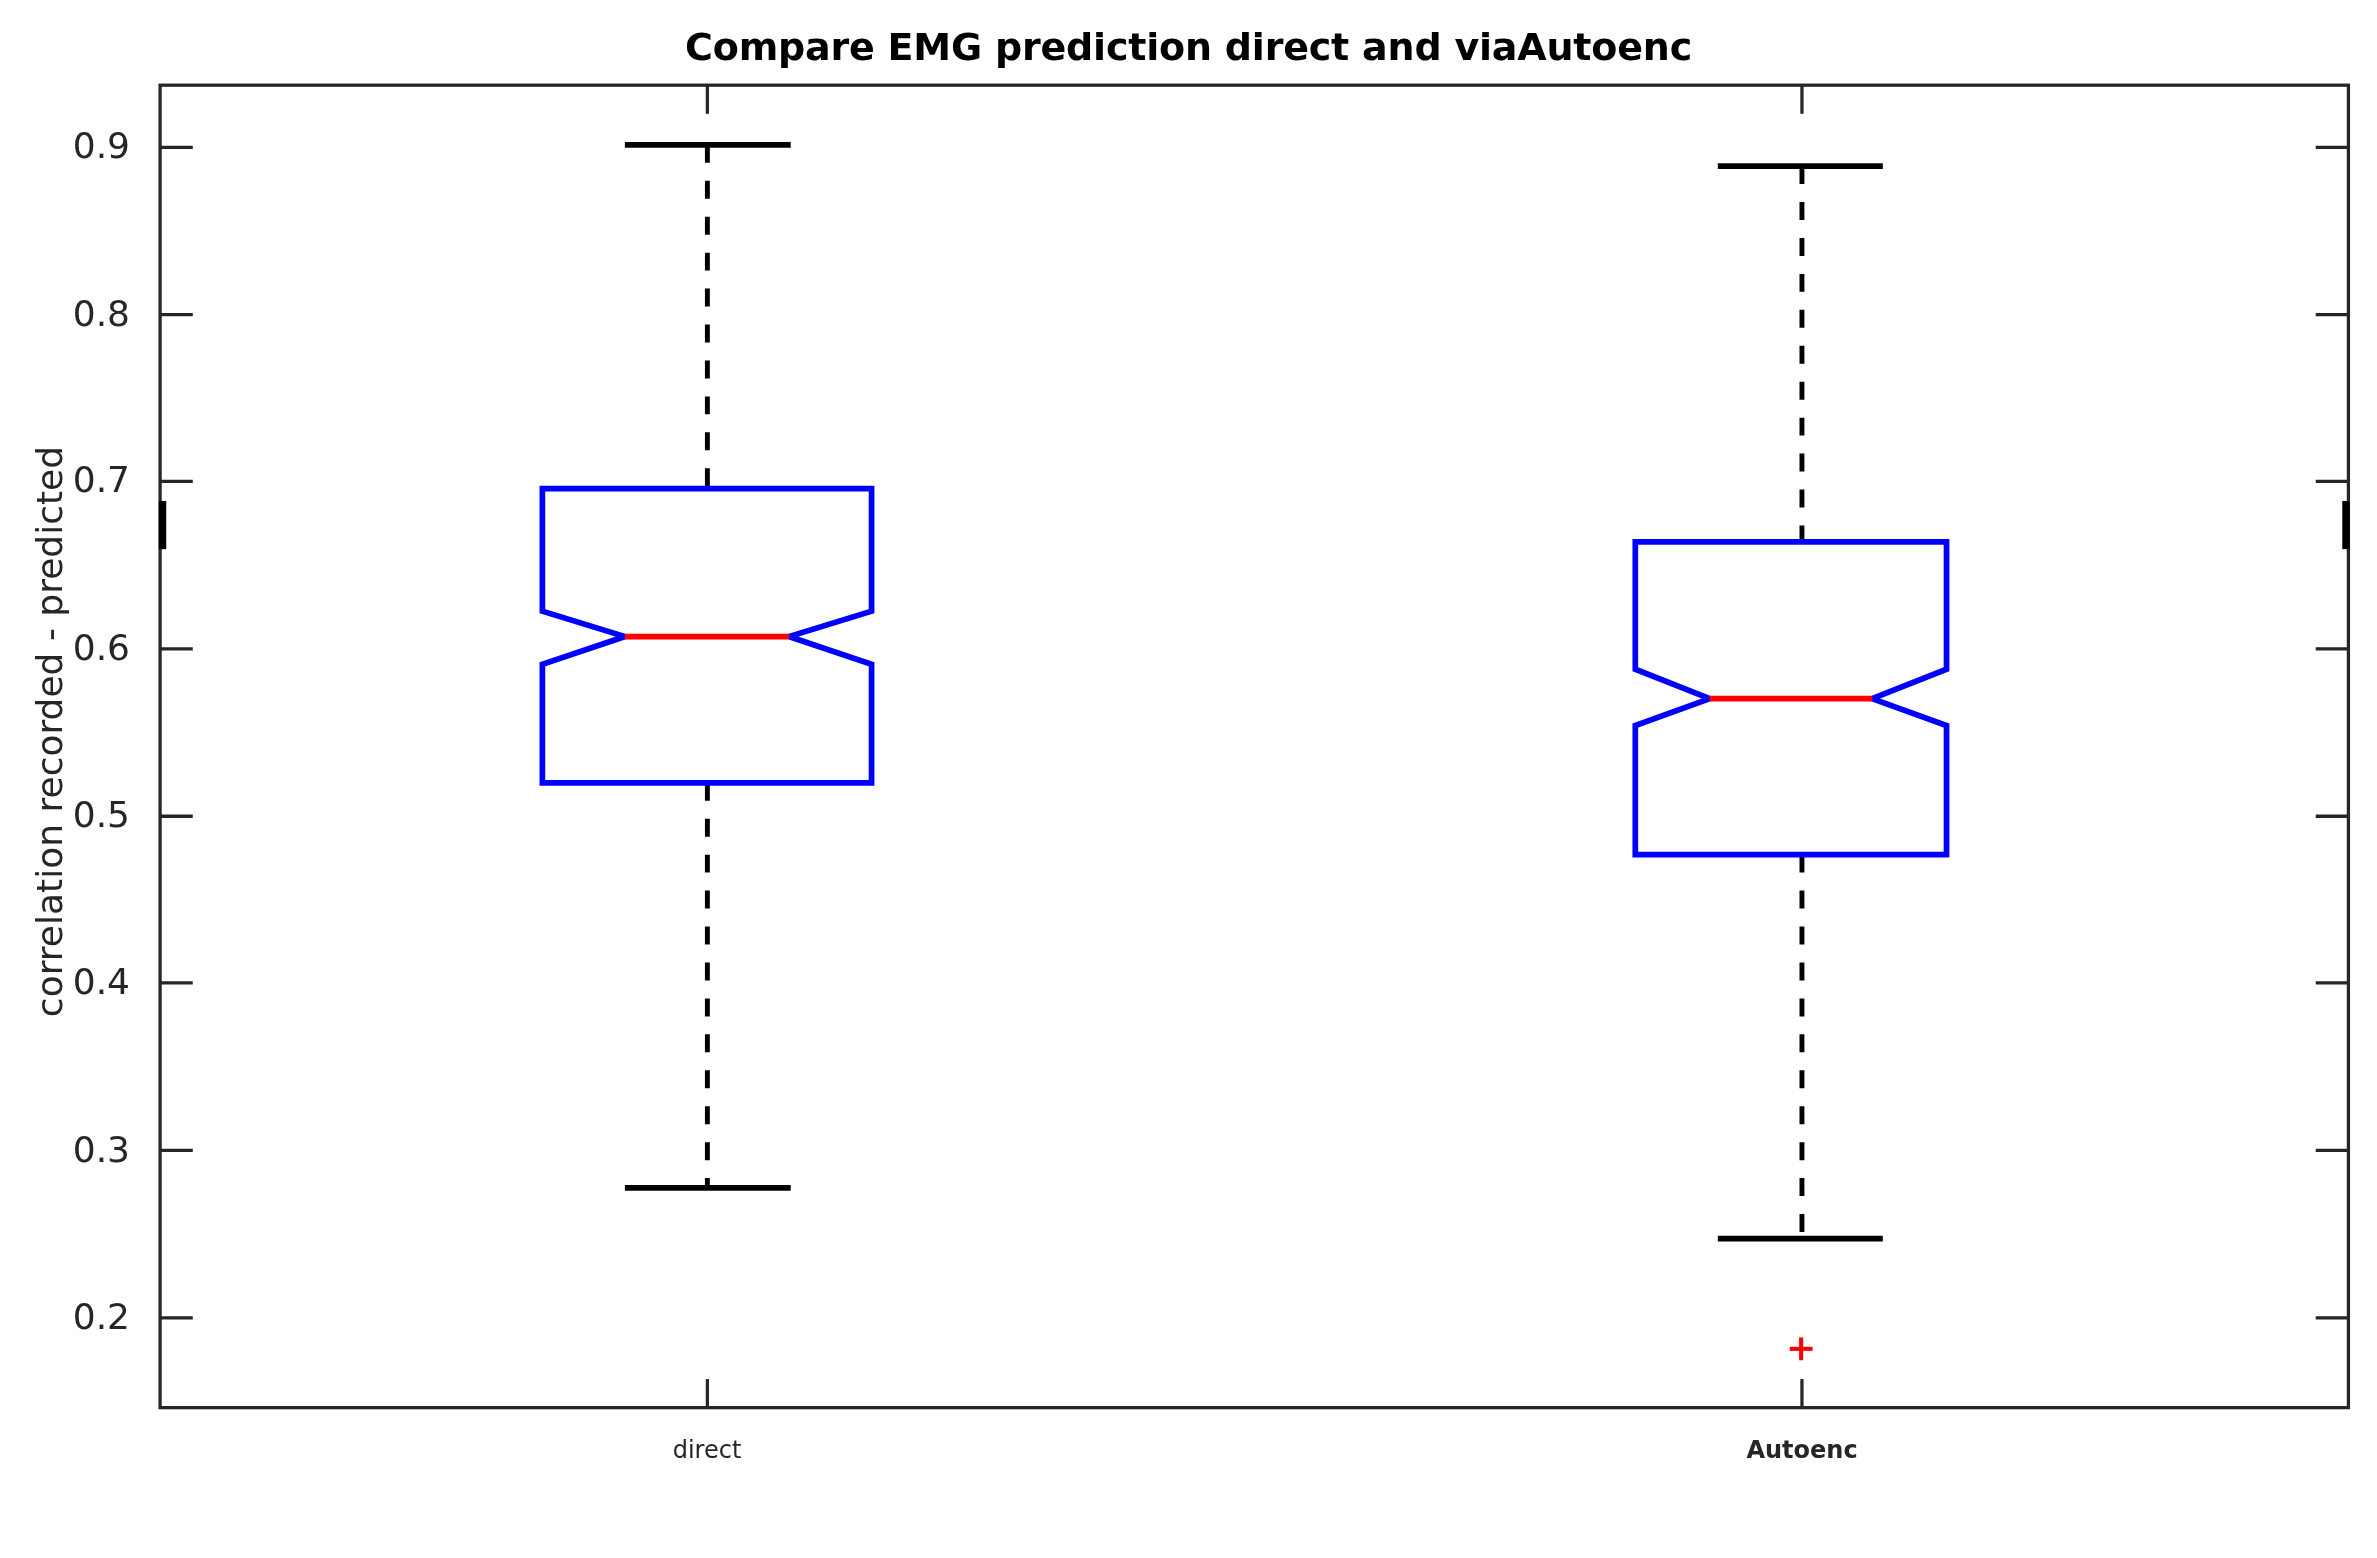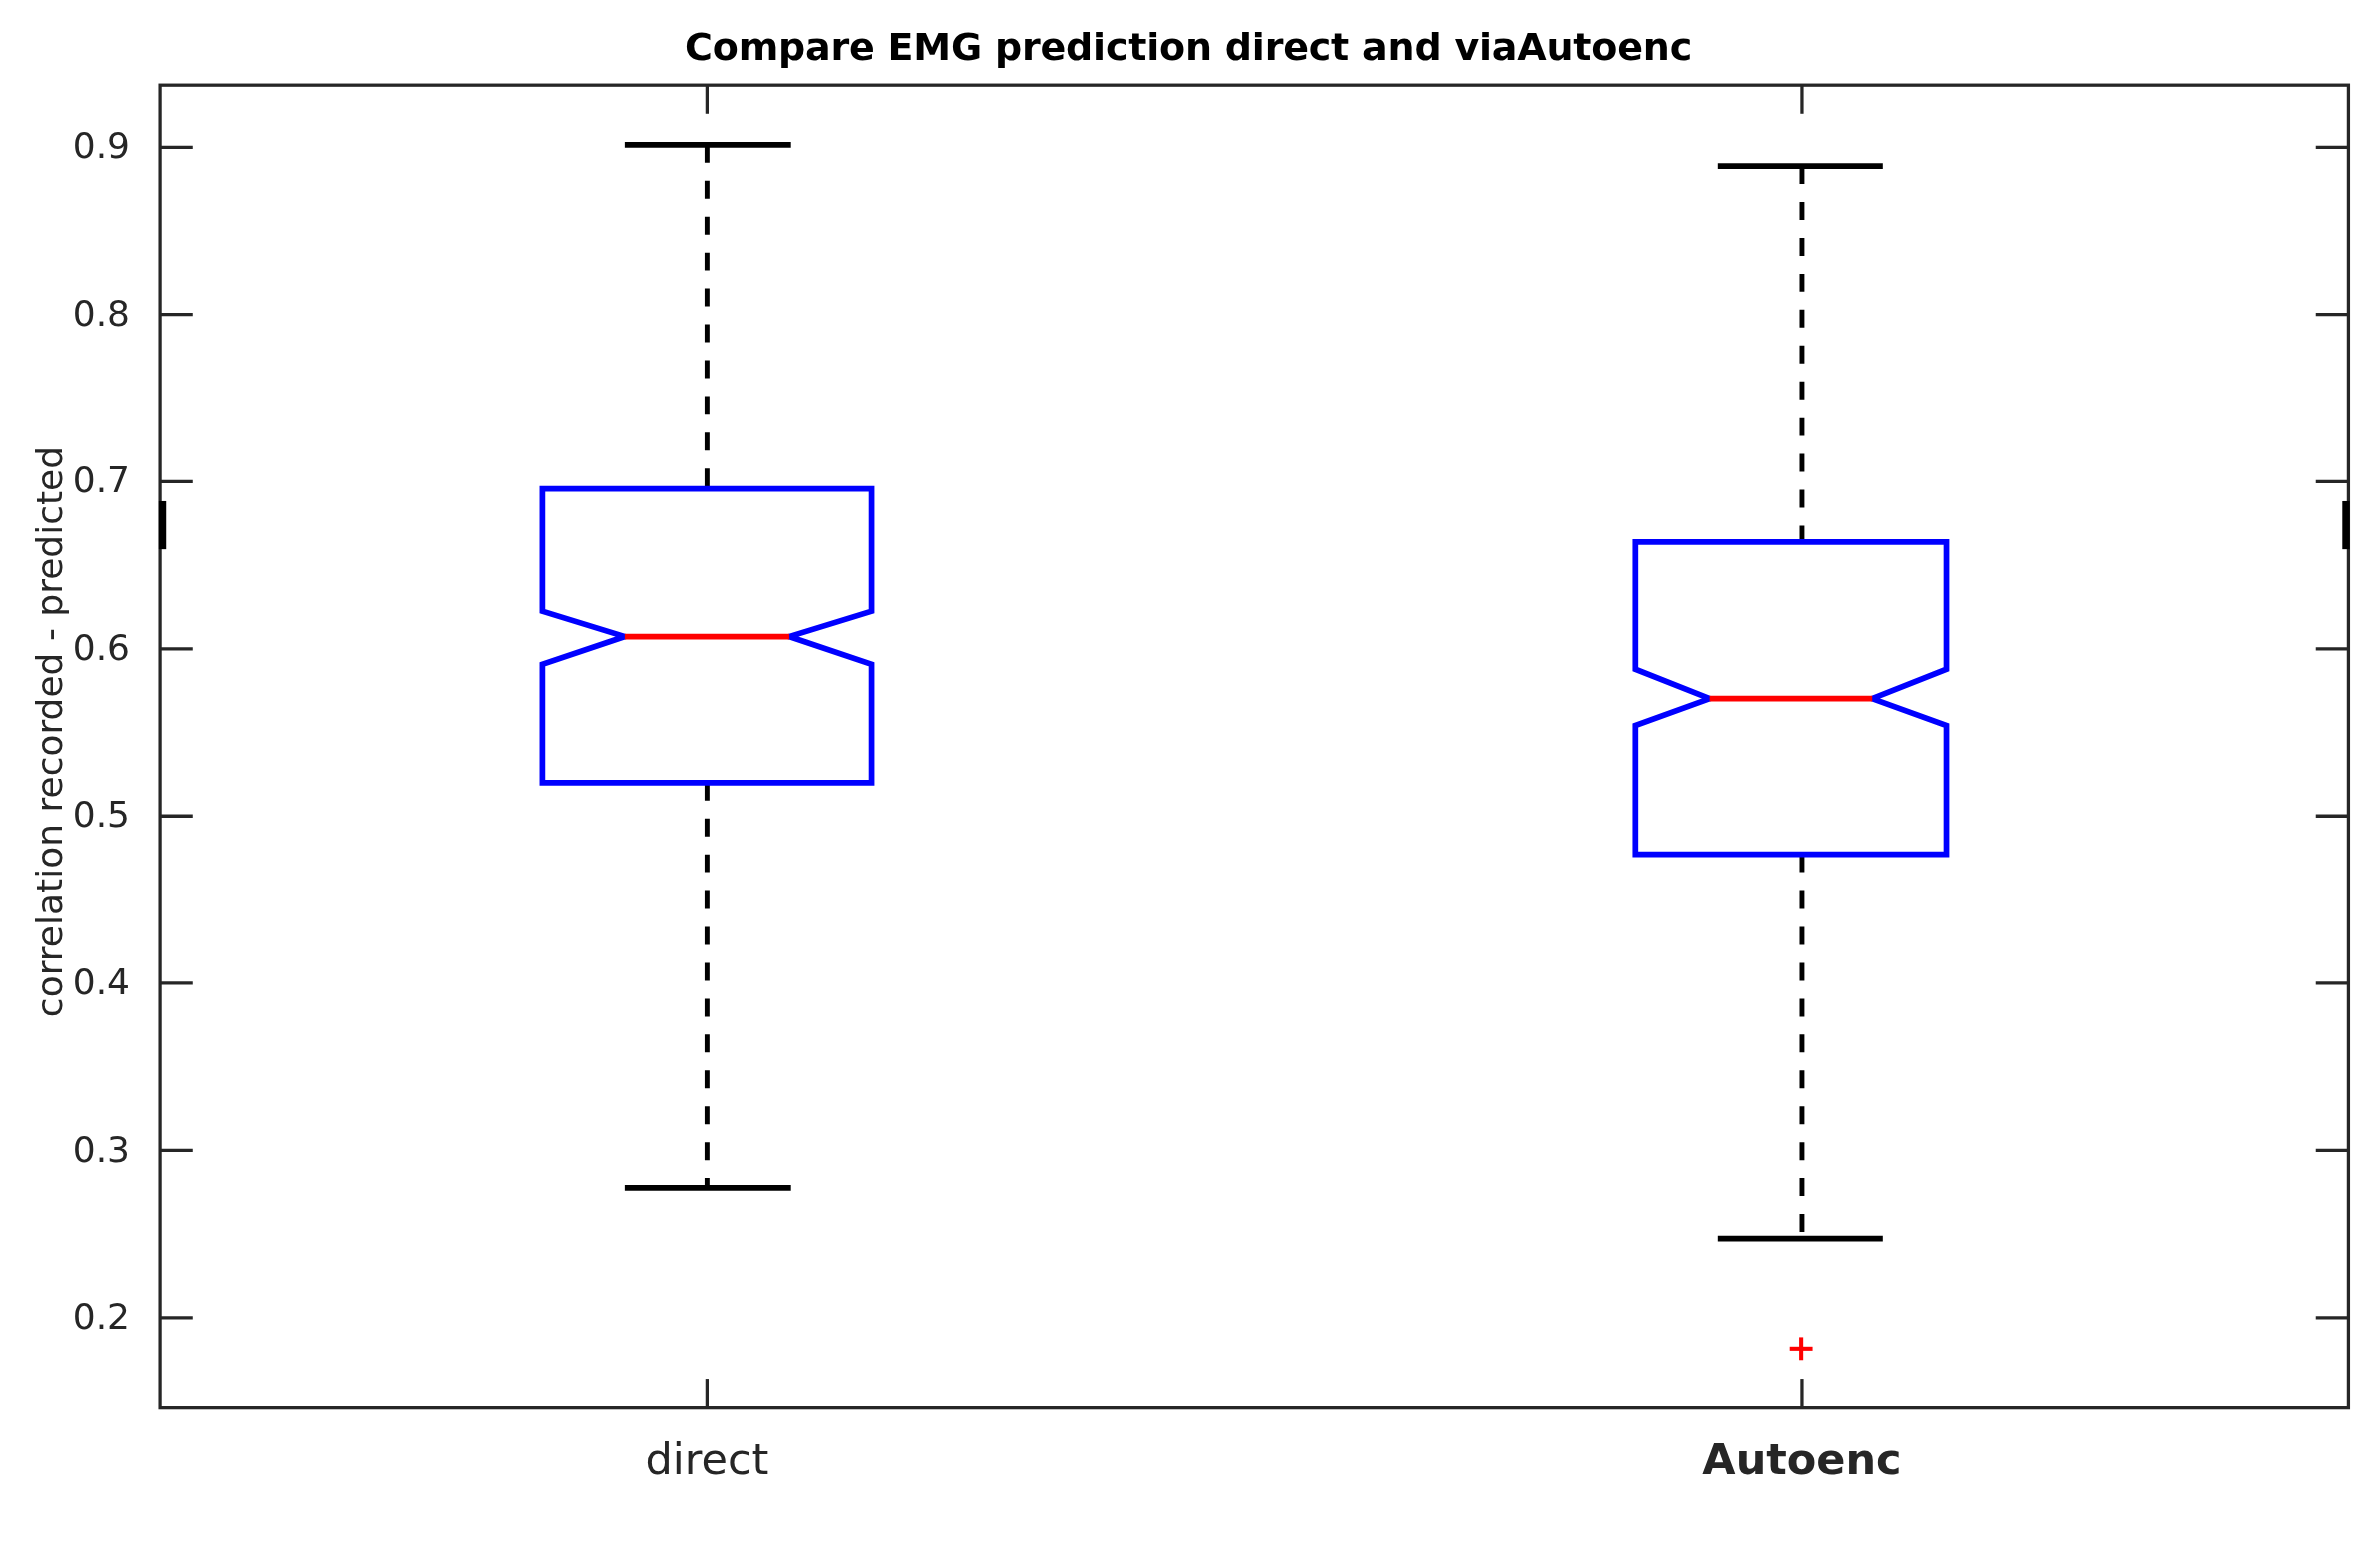--- a/index.html
+++ b/index.html
@@ -51,21 +51,21 @@
     text-align: right;
     font-size: 36px;
     color: #262626;
     font-family: "DejaVu Sans", sans-serif;
     line-height: 1;
   }
   .xtick-label {
     position: absolute;
     width: 490px;
     text-align: center;
-    font-size: 43px;
+    font-size: 24px;
     color: #262626;
     font-family: "DejaVu Sans", sans-serif;
     line-height: 1;
   }
   #plot-svg {
     position: absolute;
     left: 0;
     top: 0;
   }
 </style>

